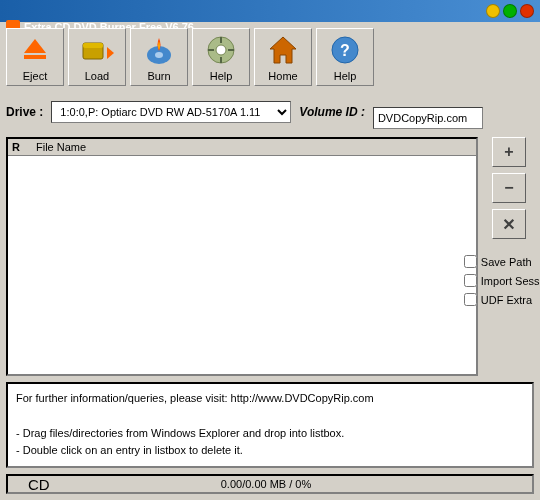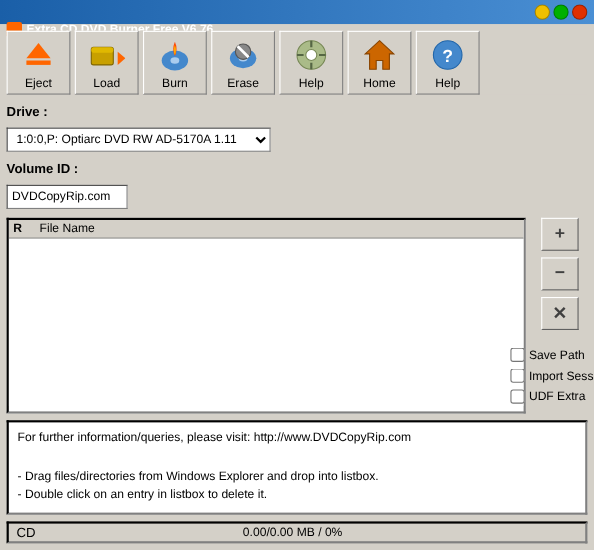--- a/index.html
+++ b/index.html
@@ -91,45 +91,46 @@
       font-size: 28px;
     }
     .tool-btn .btn-label {
       font-size: 11px;
       color: #000;
     }
 
     
     .drive-row {
       display: flex;
+      align-items: center;
       gap: 8px;
       padding: 2px 0;
-      flex-direction: column;
     }
     .drive-label { font-size: 12px; font-weight: bold; }
     .drive-select {
       border: 1px solid #808080;
       border-top-color: #404040;
       border-left-color: #404040;
       background: white;
       padding: 2px 4px;
       font-size: 11px;
       height: 22px;
       width: 240px;
     }
-    .vol-label { font-size: 12px; font-weight: bold; }
+    .vol-label { font-size: 12px; font-weight: bold; font-style: italic; }
     .vol-input {
       border: 1px solid #808080;
       border-top-color: #404040;
       border-left-color: #404040;
       background: white;
       padding: 2px 4px;
       font-size: 11px;
       height: 22px;
       width: 110px;
+      margin-top: 13px;
     }
 
     
     .file-area {
       display: flex;
       gap: 6px;
       flex: 1;
     }
     .file-list-container {
       flex: 1;
@@ -222,22 +223,22 @@
       height: 20px;
       border: 2px inset #808080;
       border-top-color: #404040;
       border-left-color: #404040;
       background: #d4d0c8;
       position: relative;
       overflow: hidden;
     }
     .progress-label-left {
       position: absolute;
-      left: 7px;
-      font-size: 12px;
+      left: 20px;
+      font-size: 15px;
       color: #000;
       z-index: 2;
     }
     .progress-label-right {
       position: absolute;
       right: 4px;
       font-size: 11px;
       color: #000;
       z-index: 2;
       width: 100%;
@@ -298,31 +299,20 @@
     <button class="tool-btn">
       <div class="icon-area">
         <svg width="34" height="34" viewBox="0 0 34 34">
           <ellipse cx="17" cy="22" rx="12" ry="9" fill="#4488cc"></ellipse>
           <ellipse cx="17" cy="22" rx="4" ry="3" fill="#aaccee"></ellipse>
           <path d="M17 5 Q20 12 17 18 Q14 12 17 5Z" fill="#ff4400"></path>
           <path d="M17 8 Q19 13 17 17 Q15 13 17 8Z" fill="#ffaa00"></path>
         </svg>
       </div>
       <span class="btn-label">Burn</span>
-    </button>
-    <button class="tool-btn">
-      <div class="icon-area">
-        <svg width="34" height="34" viewBox="0 0 34 34">
-          <ellipse cx="17" cy="20" rx="12" ry="9" fill="#4488cc"></ellipse>
-          <ellipse cx="17" cy="20" rx="4" ry="3" fill="#aaccee"></ellipse>
-          <circle cx="17" cy="14" r="7" fill="#888" stroke="#555" stroke-width="1"></circle>
-          <line x1="12" y1="9" x2="22" y2="19" stroke="#fff" stroke-width="2.5"></line>
-        </svg>
-      </div>
-      <span class="btn-label">Erase</span>
     </button>
     <button class="tool-btn">
       <div class="icon-area">
         <svg width="34" height="34" viewBox="0 0 34 34">
           <circle cx="17" cy="17" r="13" fill="#aabb88" stroke="#778855" stroke-width="1"></circle>
           <circle cx="17" cy="17" r="5" fill="#ffffff" stroke="#778855" stroke-width="1"></circle>
           <line x1="17" y1="4" x2="17" y2="10" stroke="#556644" stroke-width="2"></line>
           <line x1="17" y1="24" x2="17" y2="30" stroke="#556644" stroke-width="2"></line>
           <line x1="4" y1="17" x2="10" y2="17" stroke="#556644" stroke-width="2"></line>
           <line x1="24" y1="17" x2="30" y2="17" stroke="#556644" stroke-width="2"></line>

